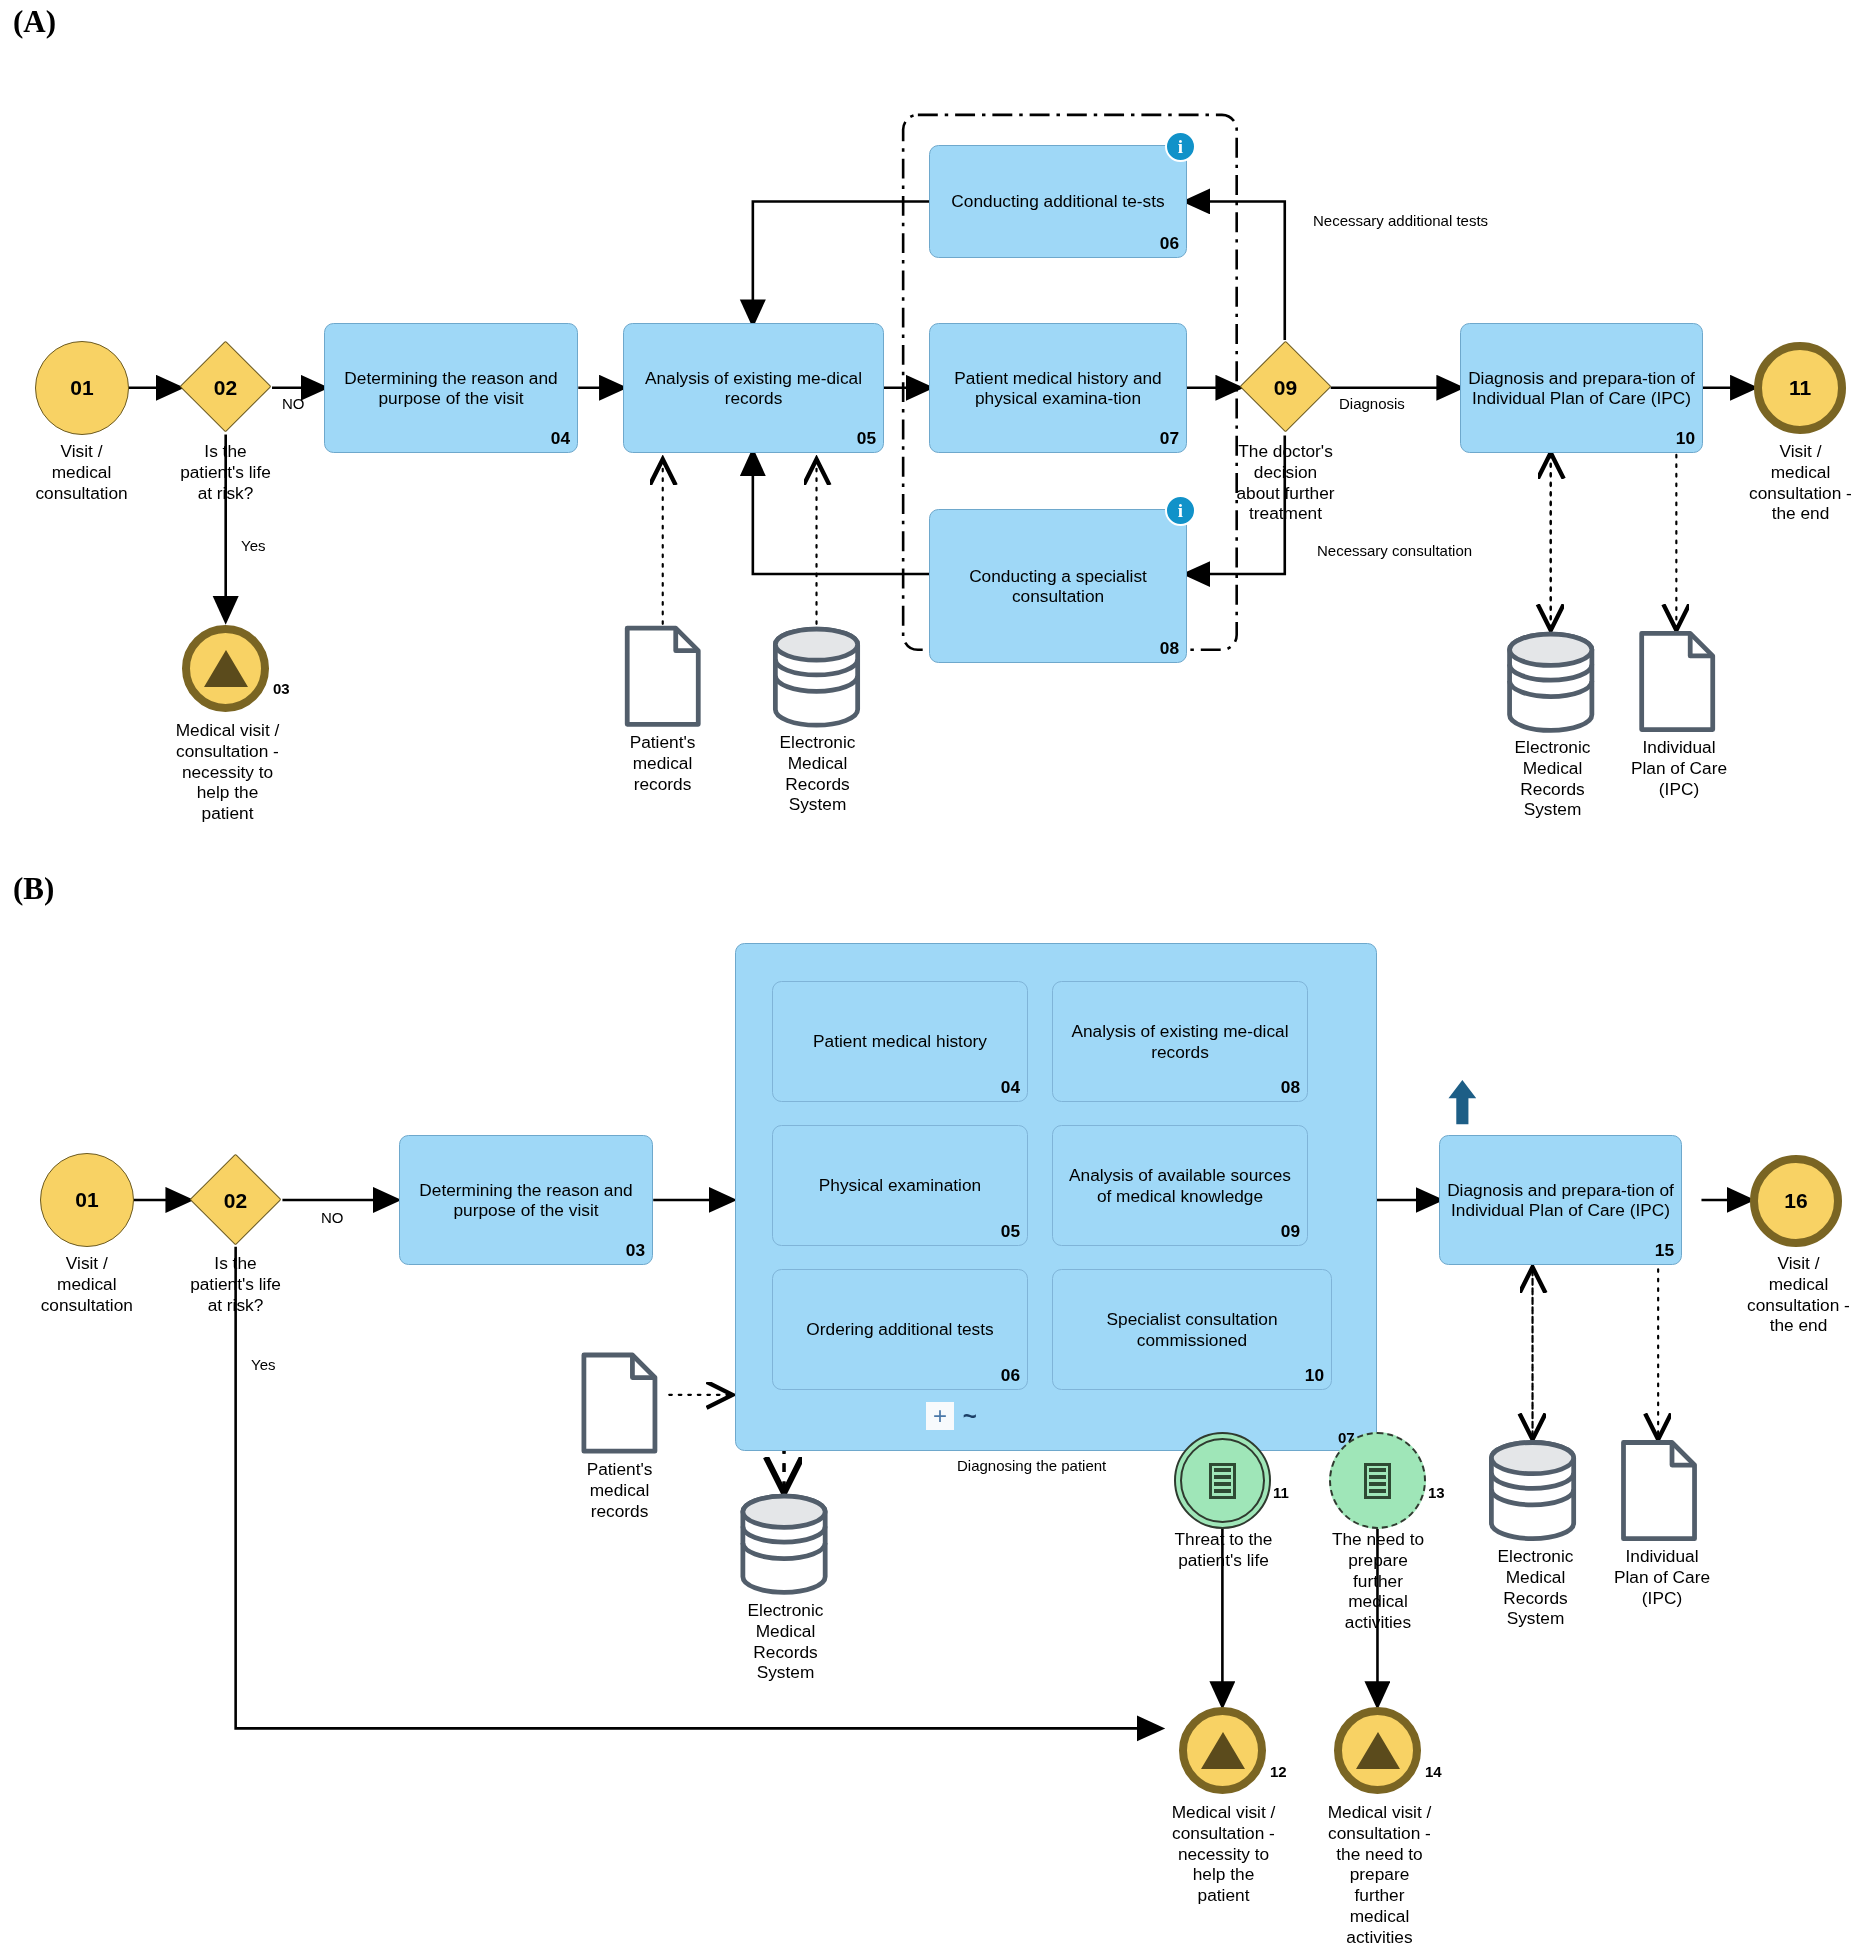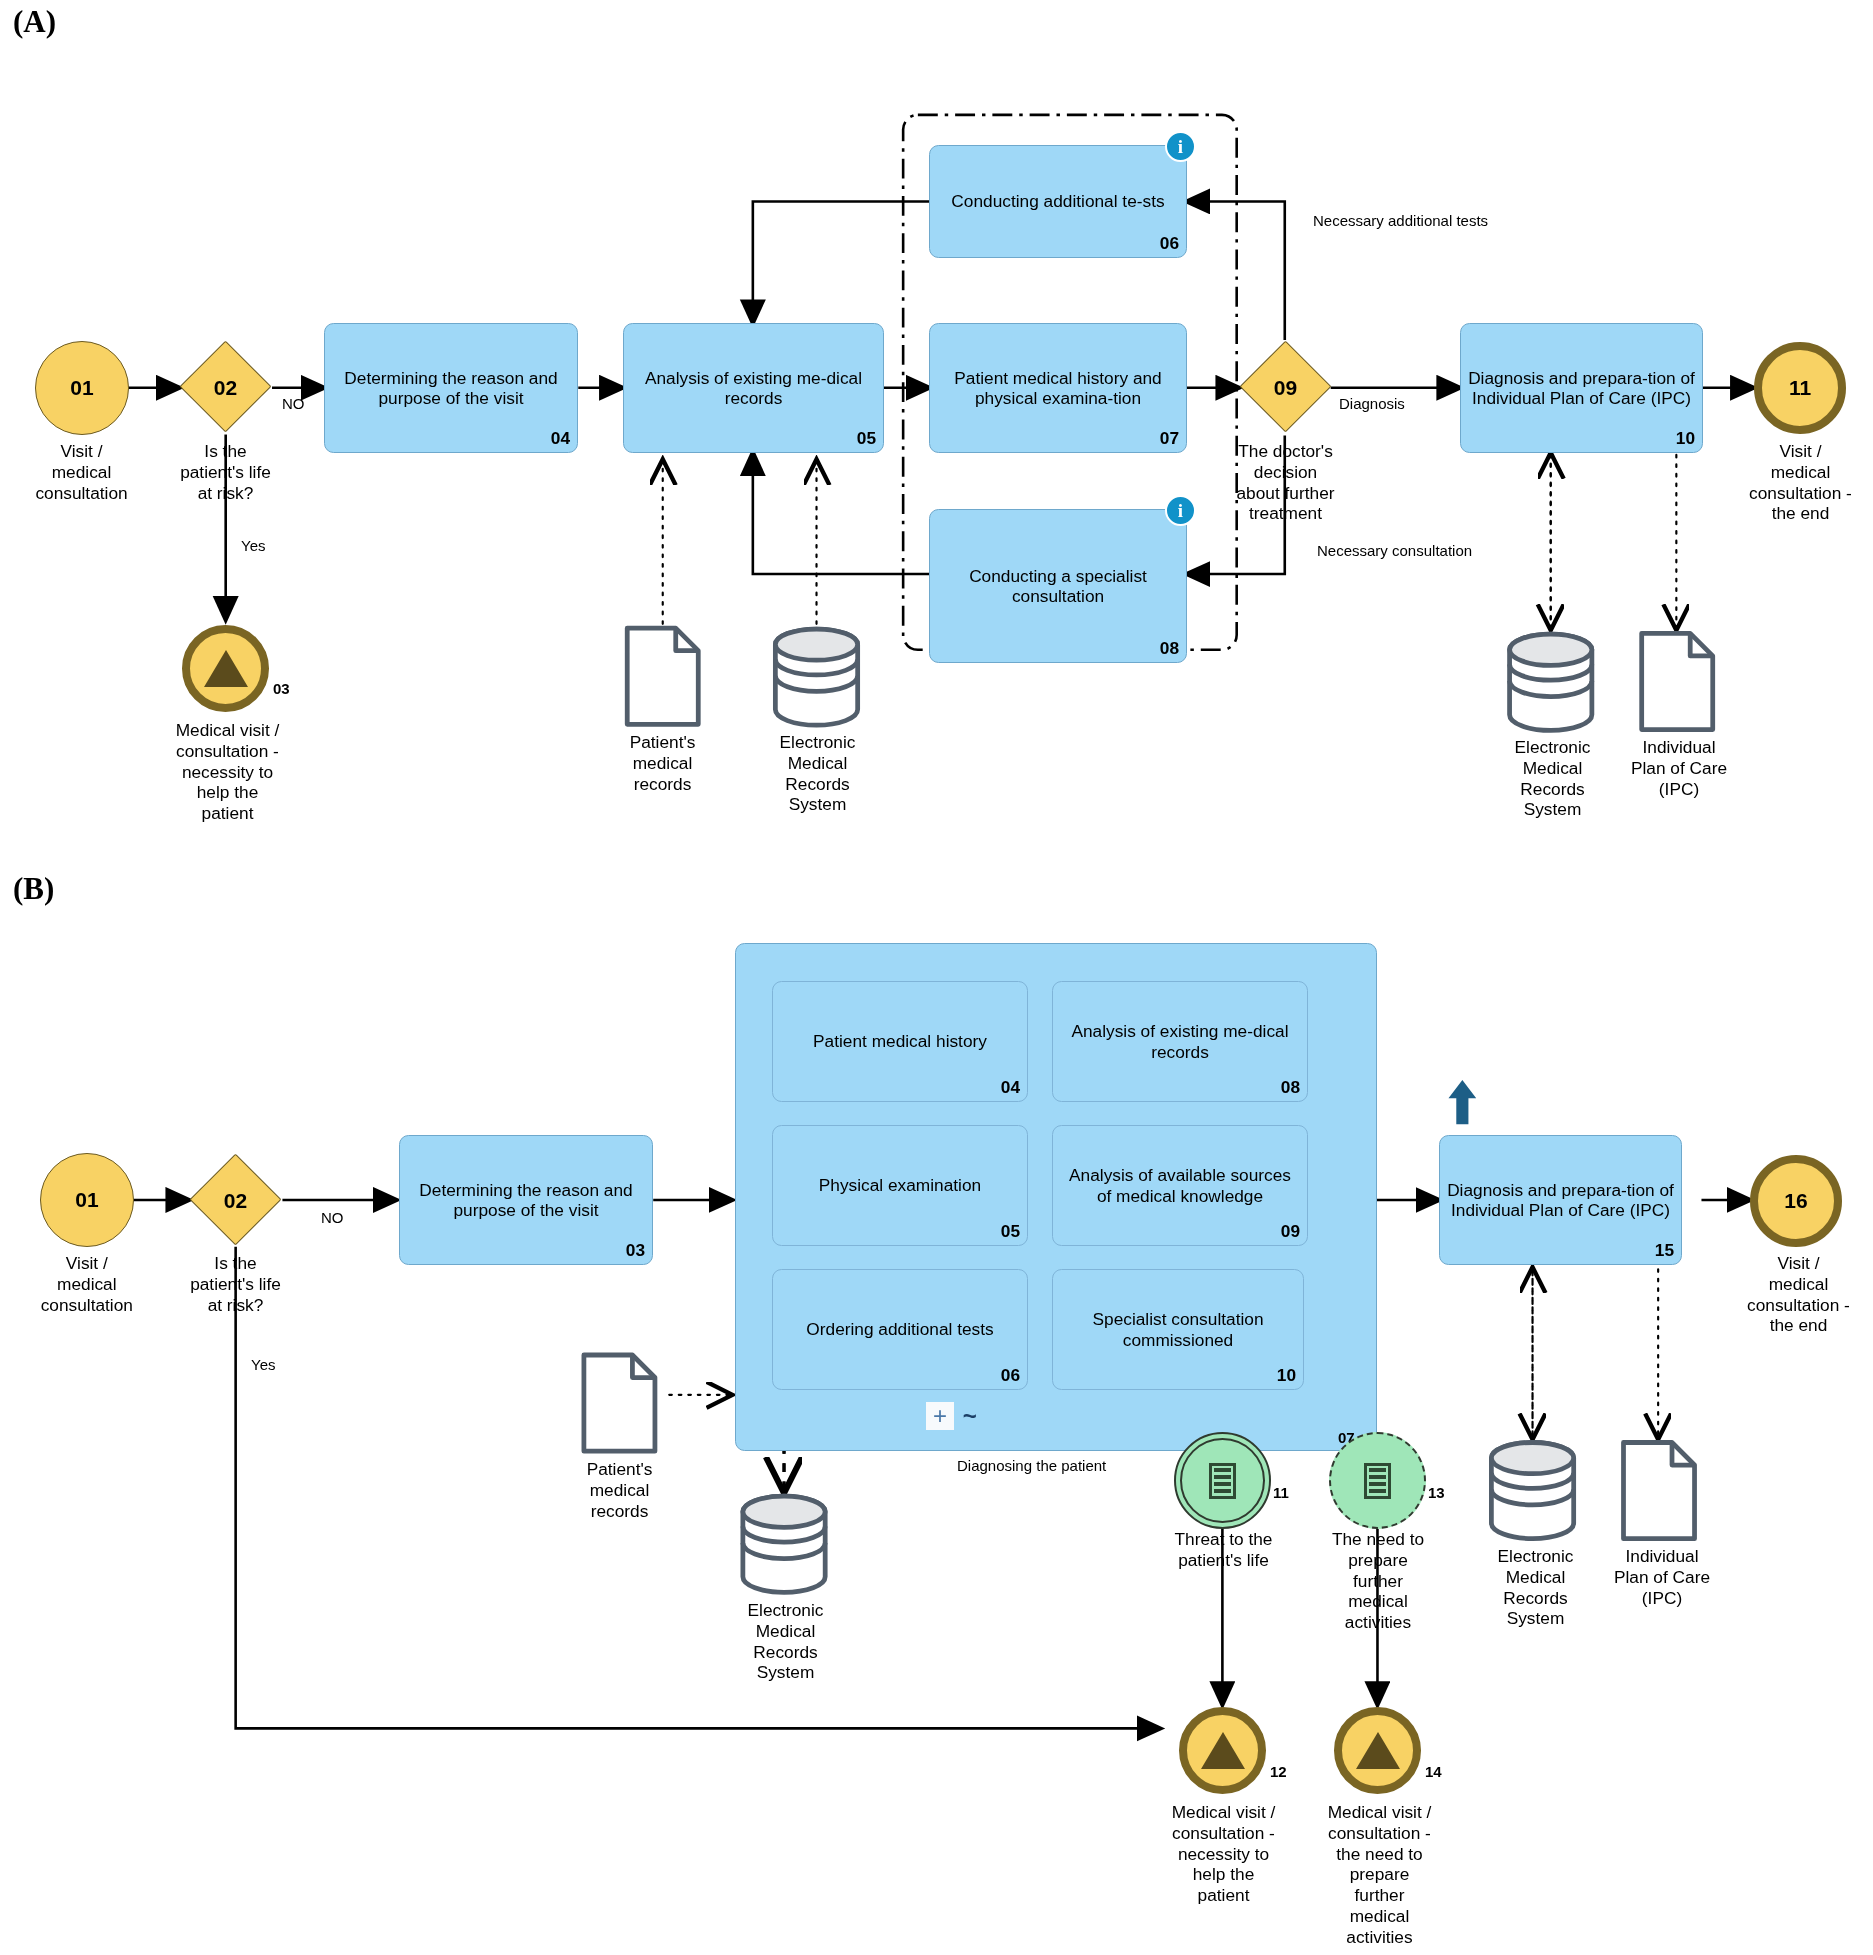--- a/index.html
+++ b/index.html
@@ -306,21 +306,21 @@
     <span class="num">05</span>
   </div>
   <div class="task subtask" style="left:316px;top:181px;width:256px;height:121px;">
     <span class="txt">Analysis of available sources of medical knowledge</span>
     <span class="num">09</span>
   </div>
   <div class="task subtask" style="left:36px;top:325px;width:256px;height:121px;">
     <span class="txt">Ordering additional tests</span>
     <span class="num">06</span>
   </div>
-  <div class="task subtask" style="left:316px;top:325px;width:252px;height:121px;">
+  <div class="task subtask" style="left:316px;top:325px;width:280px;height:121px;">
     <span class="txt">Specialist consultation commissioned</span>
     <span class="num">10</span>
   </div>
   <div class="adhoc-markers" style="left:190px;top:458px;">
     <span class="mk-plus">+</span>
     <span class="mk-tilde">~</span>
   </div>
 </div>
 <div class="flowlbl" style="left:957px;top:1457px;text-align:right;">Diagnosing the patient</div>
 <div class="flowlbl" style="left:1338px;top:1429px;font-weight:bold;">07</div>

